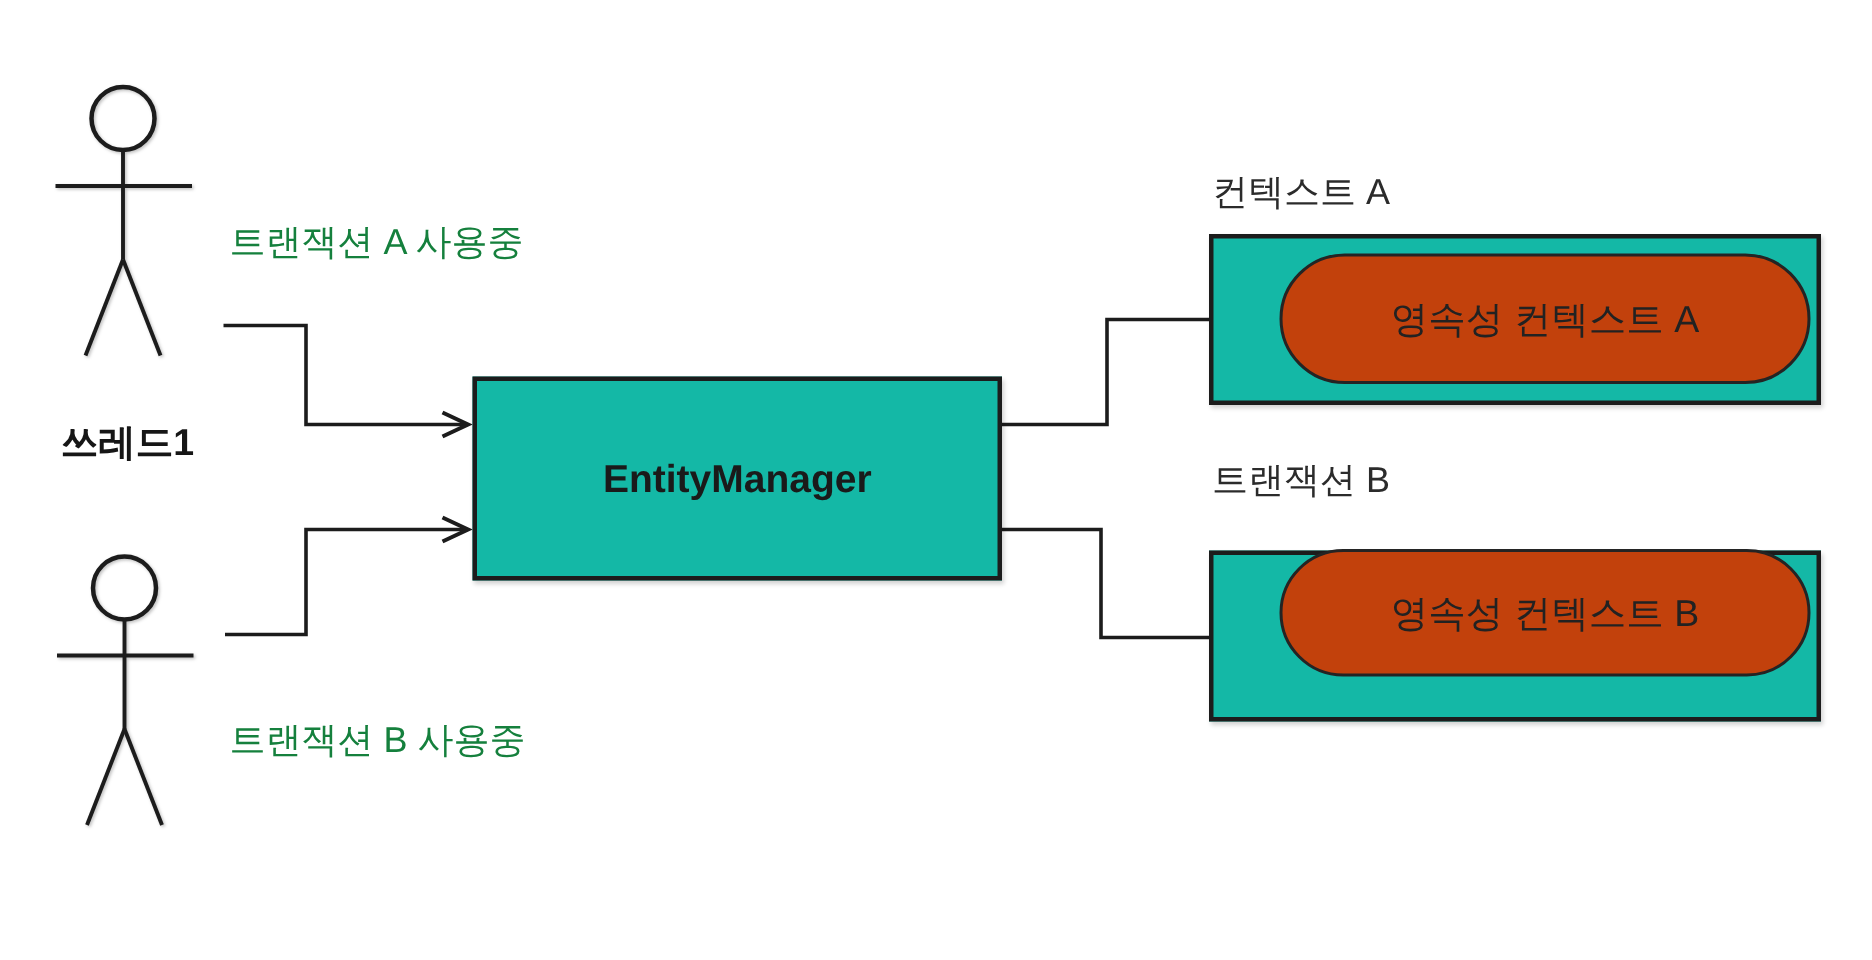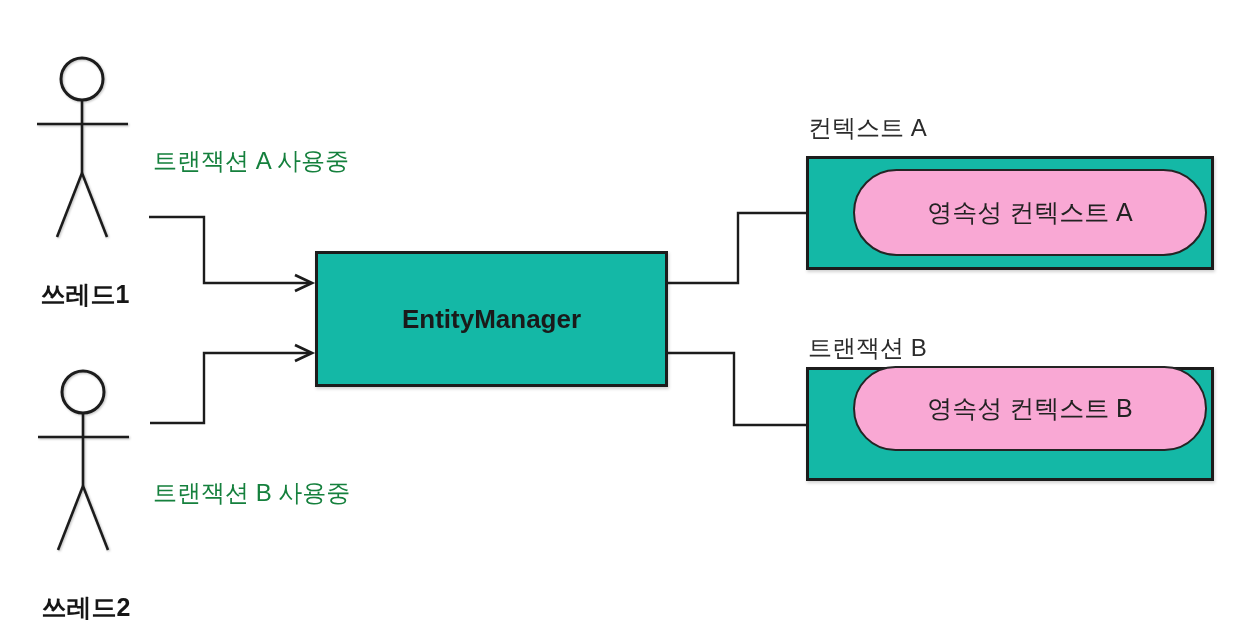--- a/index.html
+++ b/index.html
@@ -55,21 +55,21 @@
     align-items: center;
     justify-content: center;
     font-size: 26px;
     font-weight: bold;
     color: #1a1a1a;
   }
   .tx-box-a { left: 806px; top: 156px; width: 408px; height: 114px; }
   .tx-box-b { left: 806px; top: 367px; width: 408px; height: 114px; }
   .pill {
     position: absolute;
-    background: #f9a8d4;
+    background: #c2410c;
     border: 2px solid #242424;
     box-sizing: border-box;
     border-radius: 44px;
     display: flex;
     align-items: center;
     justify-content: center;
     font-size: 25px;
     color: #222222;
   }
   .pill-a { left: 853px; top: 169px; width: 354px; height: 87px; }
@@ -113,34 +113,33 @@
       <path d="M830,205 L847,213 L830,221" stroke-width="2.7"></path>
     </g>
 
     <g stroke="#1c1c1c" fill="none">
       <path d="M668,353 H734 V425 H845" stroke-width="2.4"></path>
       <path d="M830,417 L847,425 L830,433" stroke-width="2.7"></path>
     </g>
   </svg>
 
   <div class="label actor-name" style="left:28px; top:233px; width:114px;">쓰레드1</div>
-  <div class="label actor-name" style="left:29px; top:546px; width:114px;">쓰레드2</div>
 
   <div class="label status-text" style="left:153px; top:145px;">트랜잭션 A 사용중</div>
   <div class="label status-text" style="left:153px; top:477px;">트랜잭션 B 사용중</div>
 
   <div class="box em-box">
     <span>EntityManager</span>
   </div>
 
   <div class="label tx-title" style="left:808px; top:112px;">컨텍스트 A</div>
   <div class="box tx-box-a"></div>
   <div class="pill pill-a">
     <span>영속성 컨텍스트 A</span>
   </div>
 
-  <div class="label tx-title" style="left:808px; top:332px;">트랜잭션 B</div>
+  <div class="label tx-title" style="left:808px; top:304px;">트랜잭션 B</div>
   <div class="box tx-box-b"></div>
   <div class="pill pill-b">
     <span>영속성 컨텍스트 B</span>
   </div>
 
 </div>
 
 </body></html>

